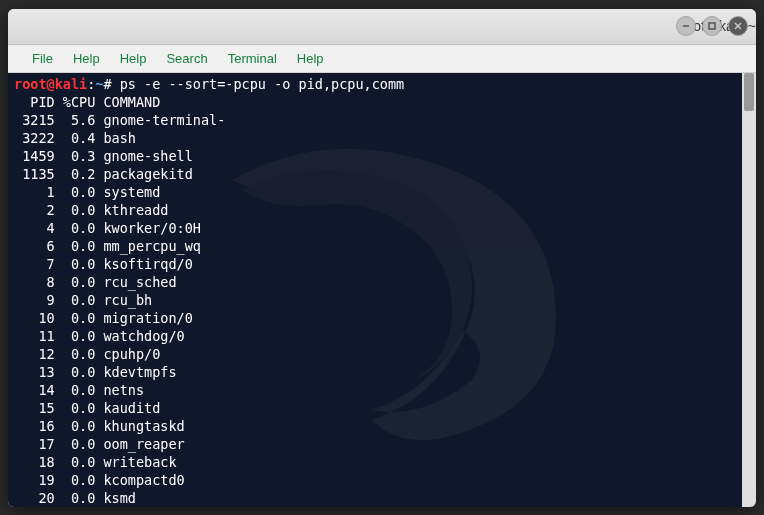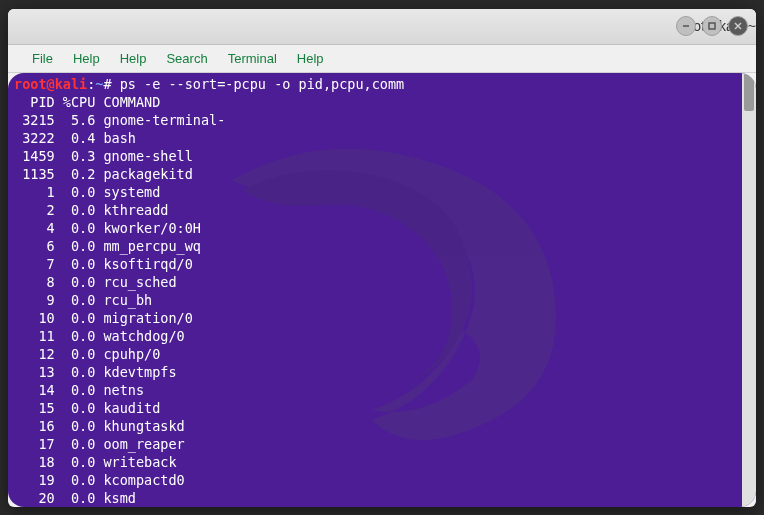--- a/index.html
+++ b/index.html
@@ -67,24 +67,23 @@
       border-bottom: 1px solid #d0d0d0;
       font-size: 13px;
       color: #15803d;
     }
     .menu-item {
       padding: 3px 8px;
       cursor: pointer;
     }
     .terminal-wrap {
       flex: 1;
-      background: #4c1d95;
+      background: #0f172a;
       position: relative;
       overflow: hidden;
-      border-radius: 16px;
     }
     .scrollbar-track {
       position: absolute;
       right: 0;
       top: 0;
       bottom: 0;
       width: 14px;
       background: #e0e0e0;
     }
     .scrollbar-thumb {

